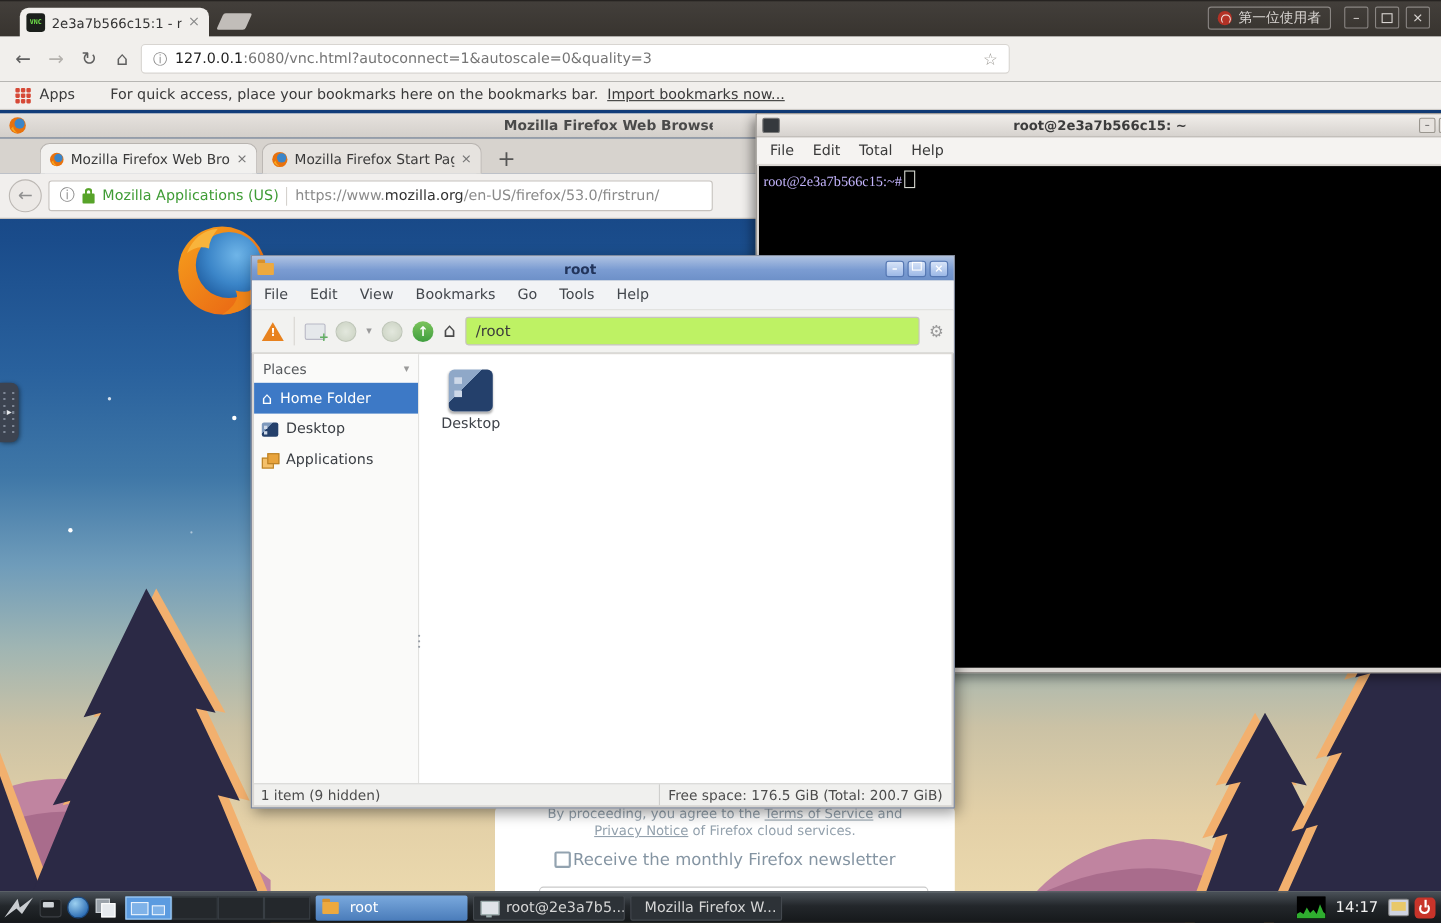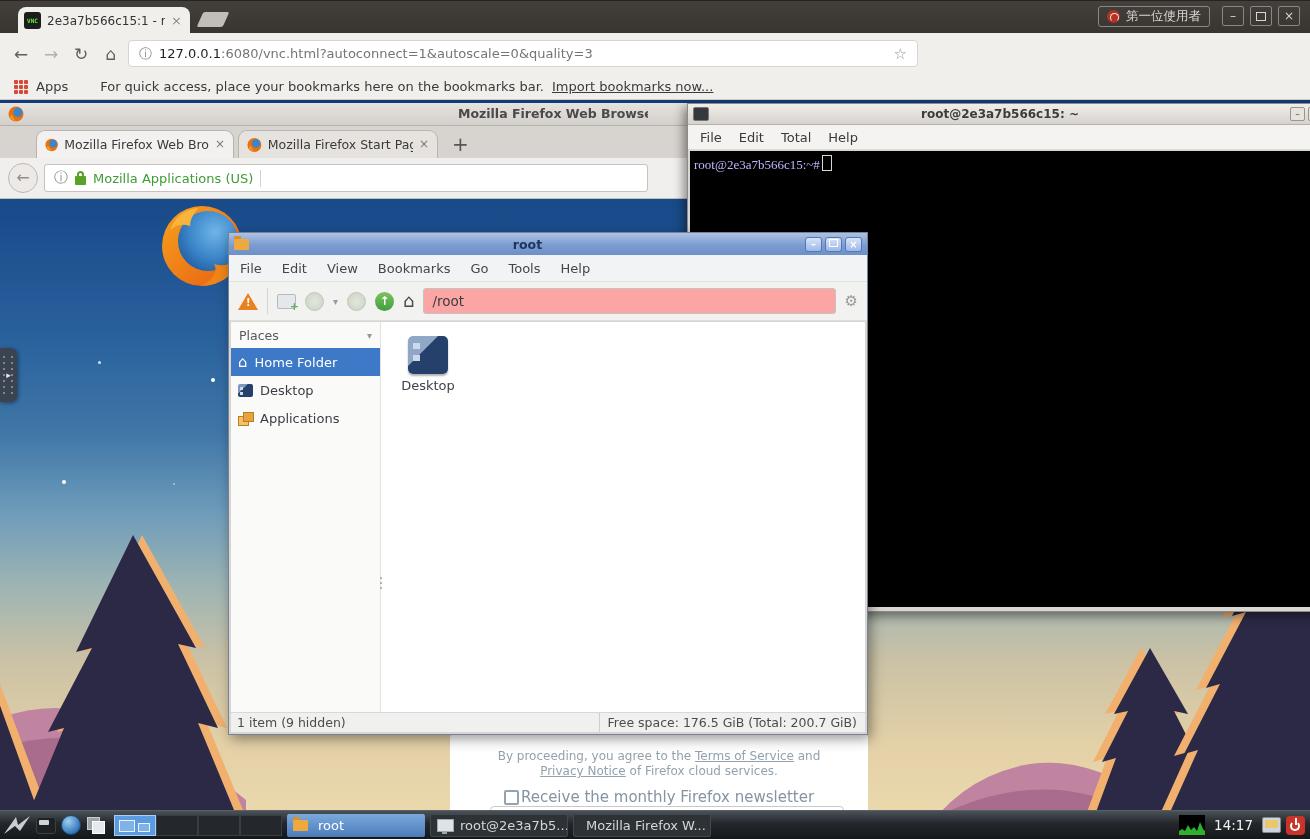--- a/index.html
+++ b/index.html
@@ -52,21 +52,21 @@
   #cr-bm .link{text-decoration:underline}
   
   #desktop{position:absolute;left:0;top:100px;width:1310px;height:739px;overflow:hidden;
      background:linear-gradient(180deg,#113c79 0%,#1a4c8b 16%,#29619d 32%,#3f77a7 45%,#6f9cba 56%,#9fb5b3 66%,#cbc2a5 76%,#e3d0a7 87%,#eedcb0 100%)}
   #scene{position:absolute;left:0;top:0;z-index:0}
   .st{position:absolute;background:#fff;border-radius:50%}
   #fxlogo{position:absolute;left:160px;top:104px;z-index:0}
   
   #fxcard{position:absolute;left:450px;top:633px;width:418px;height:95px;background:#fff;border-radius:5px;z-index:1;
           font-size:12px;color:#93a1ad;text-align:center}
-  #fxcard .tos{margin-top:16px;line-height:15px;padding:0 36px}
+  #fxcard .tos{margin-top:0;line-height:15px;padding:0 36px}
   #fxcard .tos .lk{text-decoration:underline}
   #fxcard .news{display:flex;align-items:center;justify-content:center;gap:2px;margin-top:9px;
                 font-size:15px;color:#8494a2}
   #fxcard .cb{width:15px;height:15px;border:2px solid #93a3b0;border-radius:2px;box-sizing:border-box}
   #fxcard .fld{position:absolute;left:40px;right:24px;top:73px;height:18px;background:#fff;
                border:1px solid #c9c9c9;border-radius:4px;box-sizing:border-box}
   
   #ffwin{position:absolute;left:0;top:3px;width:1310px;height:94px;z-index:2}
   #ff-tbar{height:22px;background:linear-gradient(#e6e2de,#d3cfca);border-bottom:1px solid #b5b1ac;position:relative}
   #ff-tbar .tt{position:absolute;left:458px;top:3px;width:190px;overflow:hidden;white-space:nowrap;
@@ -131,21 +131,21 @@
         border-bottom:17px solid #e8821e;position:relative}
   .warn span{position:absolute;left:-2px;top:4px;color:#fff;font-size:10px;font-weight:bold}
   .tsep{width:1px;height:26px;background:#d8d5d1}
   .ntab{width:17px;height:13px;background:#e2e6ea;border:1px solid #aab;border-radius:2px;position:relative;opacity:.8}
   .ntab span{position:absolute;right:-4px;bottom:-5px;color:#3f9e3f;font-weight:bold;font-size:11px}
   .cdis{width:19px;height:19px;border-radius:50%;background:radial-gradient(#dde4d6,#b9c4ae);opacity:.7;border:1px solid #aab4a2;box-sizing:border-box}
   .chev{color:#9a9a9a;font-size:10px}
   .cup{width:19px;height:19px;border-radius:50%;background:linear-gradient(#7cc45c,#3f9e3f);color:#fff;
        text-align:center;line-height:18px;font-size:12px;font-weight:bold}
   .thome{font-size:18px;color:#4a4a4a;line-height:18px}
-  #f-path{flex:1;height:26px;background:#fca5a5;border:1px solid #c6c3bf;border-radius:3px;box-sizing:border-box;
+  #f-path{flex:1;height:26px;background:#bef264;border:1px solid #c6c3bf;border-radius:3px;box-sizing:border-box;
           font-size:13.5px;color:#3c3c3c;line-height:24px;padding-left:8px}
   .gear{color:#9a9a9a;font-size:15px}
   #f-main{position:absolute;left:2px;top:89px;right:2px;bottom:22px;background:#fff;display:flex}
   #f-side{width:150px;background:#fafaf9;border-right:1px solid #e2e2e0;box-sizing:border-box;position:relative}
   .p-head{height:26px;display:flex;align-items:center;padding:0 8px;font-size:12.5px;color:#55585c}
   .p-head .chev{margin-left:auto}
   .p-row{height:28px;display:flex;align-items:center;gap:7px;padding-left:7px;font-size:13px;color:#3a3e44}
   .p-row.sel{background:#3d79c6;color:#fff}
   .homeg{font-size:15px;line-height:15px}
   .mini-desk{width:15px;height:13px;border-radius:2px;background:linear-gradient(135deg,#7e99bc 35%,#24406b 36%);position:relative}
@@ -358,20 +358,21 @@
       </div>
       <span id="ffplus">+</span>
     </div>
     <div id="ff-nav">
       <span id="ffback">←</span>
       <div id="ffurl">
         <span class="inf">ⓘ</span>
         <span class="lock"></span>
         <span class="ident">Mozilla Applications (US)</span>
         <span class="sep"></span>
+        <span><span class="u1">https://www.</span><span class="u2">mozilla.org</span><span class="u3">/en-US/firefox/53.0/firstrun/</span></span>
       </div>
     </div>
   </div>
 
   <div id="term">
     <div id="t-tbar">
       <span class="t-ico"></span>
       <span class="tt">root@2e3a7b566c15: ~</span>
       <span class="twb"><span>–</span></span>
       <span class="twb"><span class="box"></span></span>

